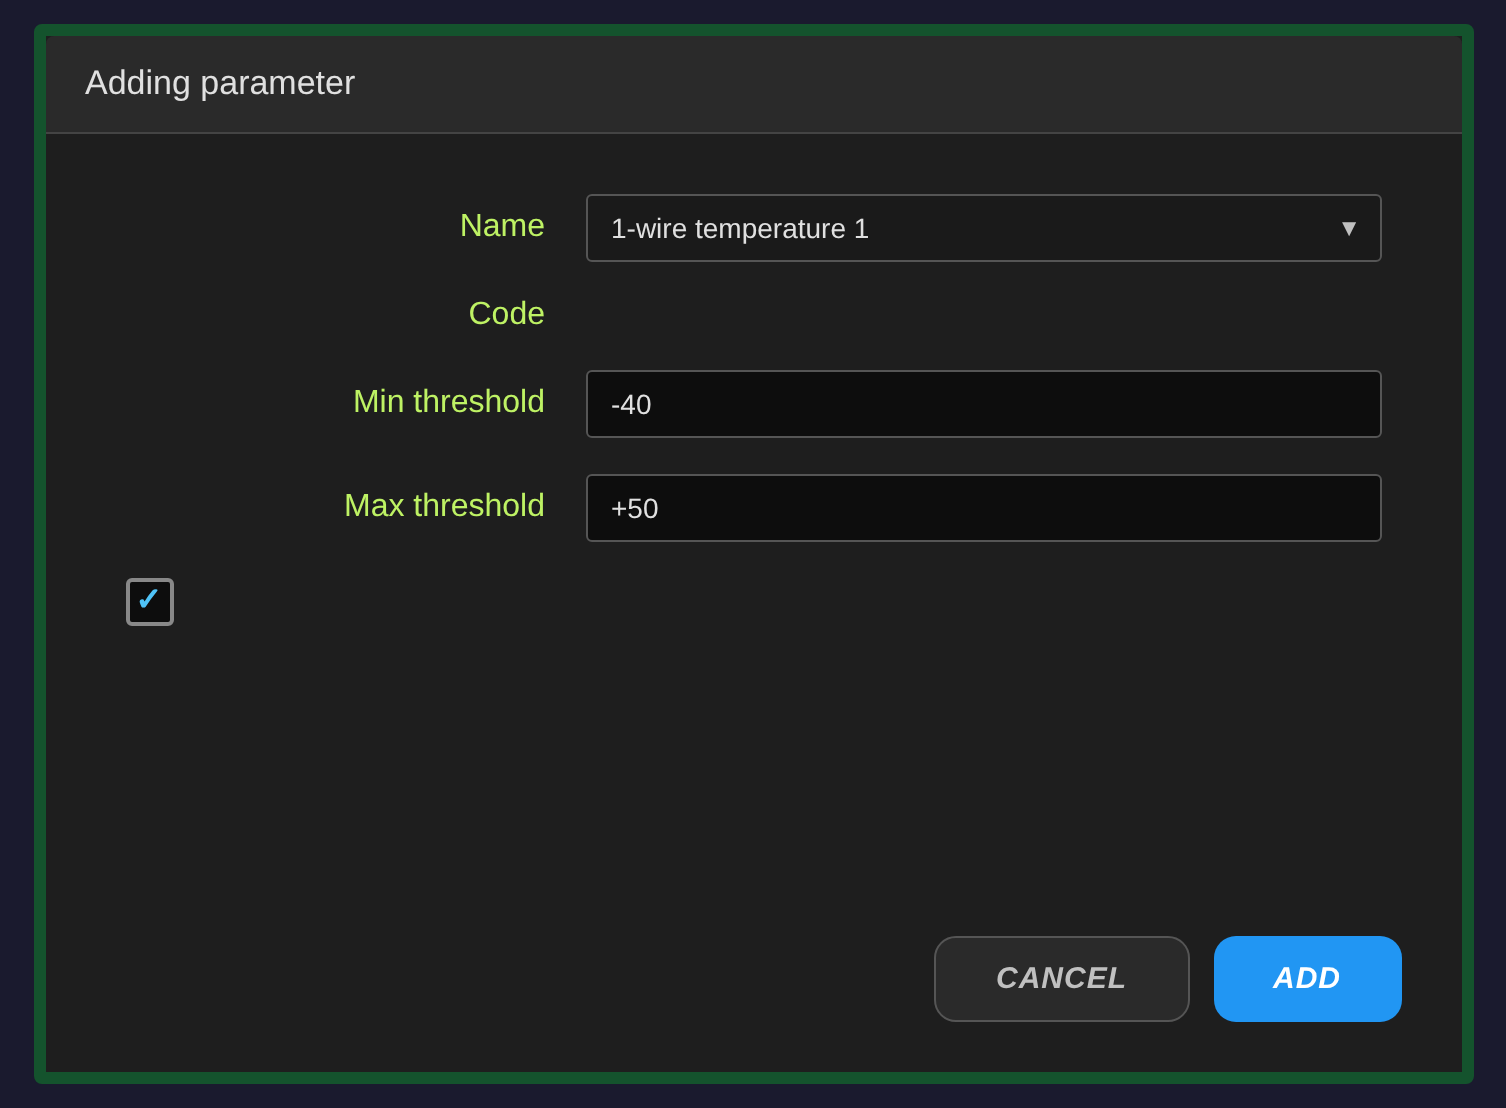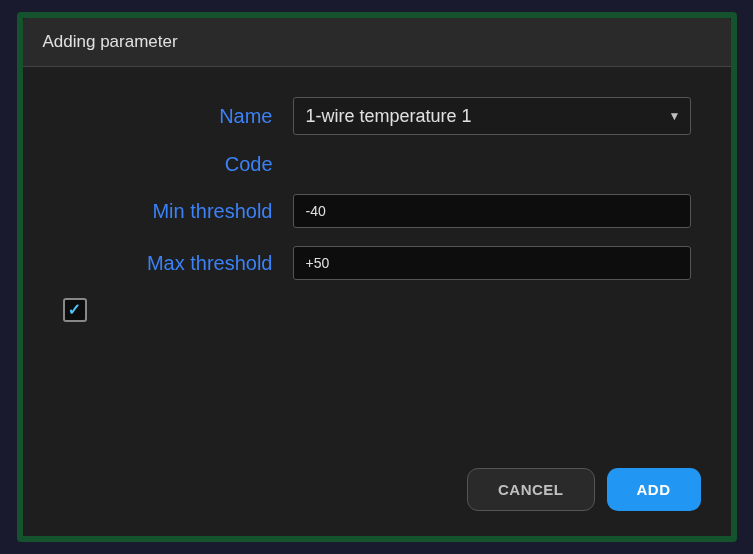--- a/index.html
+++ b/index.html
@@ -46,22 +46,22 @@
       gap: 0;
     }
 
     .form-row {
       display: flex;
       align-items: center;
       margin-bottom: 18px;
     }
 
     .form-label {
-      color: #3b82f6;
-      font-size: 20px;
+      color: #bef264;
+      font-size: 16px;
       text-align: right;
       width: 230px;
       padding-right: 20px;
       flex-shrink: 0;
     }
 
     .form-control {
       flex: 1;
       background: #0d0d0d;
       border: 1px solid #555;
@@ -76,21 +76,21 @@
       flex: 1;
       position: relative;
     }
 
     .select-wrapper select {
       width: 100%;
       background: #1a1a1a;
       border: 1px solid #555;
       border-radius: 3px;
       color: #e0e0e0;
-      font-size: 18px;
+      font-size: 14px;
       padding: 8px 36px 8px 12px;
       outline: none;
       appearance: none;
       -webkit-appearance: none;
       cursor: pointer;
     }
 
     .select-arrow {
       position: absolute;
       right: 10px;
@@ -138,20 +138,21 @@
     }
 
     .btn {
       padding: 12px 30px;
       font-size: 15px;
       font-weight: bold;
       border: none;
       border-radius: 11px;
       cursor: pointer;
       letter-spacing: 0.5px;
+      font-style: italic;
     }
 
     .btn-cancel {
       background: #2a2a2a;
       color: #c0c0c0;
       border: 1px solid #555;
     }
 
     .btn-add {
       background: #2196F3;

